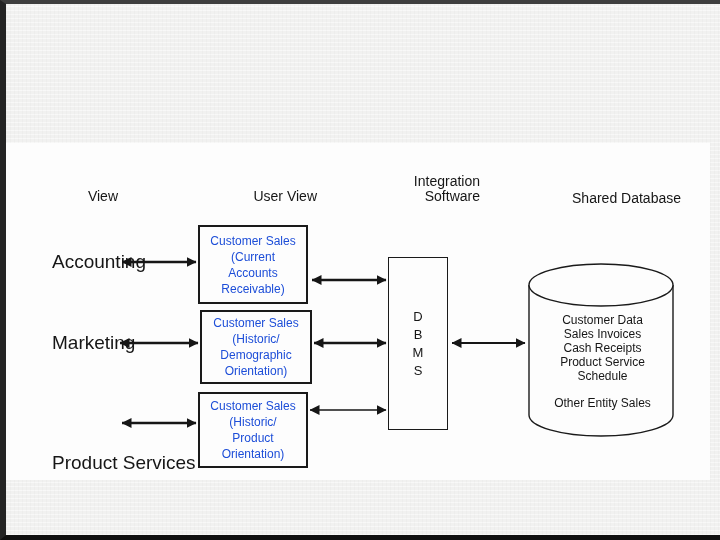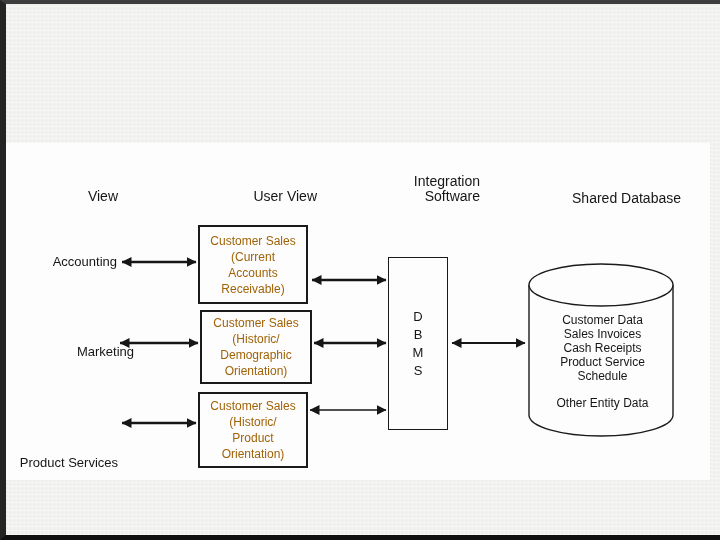--- a/index.html
+++ b/index.html
@@ -11,25 +11,25 @@
       repeating-linear-gradient(0deg, rgba(255,255,255,0.5) 0 1px, transparent 1px 4px);
     border-top:4px solid #3d3d3d;
     border-left:6px solid #242424;
     border-bottom:5px solid #101010;}
   .title{position:absolute;left:30px;top:68px;font-size:23px;color:#1a5b68;
     letter-spacing:-0.2px;white-space:nowrap;}
   .panel{position:absolute;left:0;top:139px;width:704px;height:337px;background:#fdfdfd;}
   .panel *{box-sizing:border-box;}
   .hdr{position:absolute;font-size:14px;color:#161616;text-align:right;
     line-height:15px;white-space:pre-line;}
-  .rowlabel{position:absolute;font-size:13px;color:#161616;text-align:right;
-    white-space:nowrap;line-height:14px;}
+  .rowlabel{position:absolute;font-size:19px;color:#161616;text-align:right;
+    white-space:nowrap;line-height:14px;padding-left:46px;}
   .viewbox{position:absolute;width:110px;border:2px solid #1a1a1a;background:#fdfdfd;
     display:flex;align-items:center;justify-content:center;text-align:center;
-    font-size:12px;line-height:16px;color:#a16207;white-space:pre-line;}
+    font-size:12px;line-height:16px;color:#1d4ed8;white-space:pre-line;}
   .dbmsbox{position:absolute;left:382px;top:114px;width:60px;height:173px;
     border:1.5px solid #1a1a1a;background:#fdfdfd;display:flex;align-items:center;
     justify-content:center;text-align:center;font-size:13px;line-height:18px;
     color:#161616;white-space:pre-line;}
   .cyltext{position:absolute;left:523px;width:147px;text-align:center;font-size:12px;
     line-height:14px;color:#161616;white-space:pre-line;}
   svg.overlay{position:absolute;left:0;top:0;width:704px;height:337px;}
   svg .ln{stroke:#161616;}
   svg .shape{fill:#fdfdfd;stroke:#1a1a1a;stroke-width:1.4;}
 </style>
@@ -64,21 +64,21 @@
       </g>
     </svg>
 
     <div class="hdr" style="left:40px;top:46px;width:72px;">View</div>
     <div class="hdr" style="left:191px;top:46px;width:120px;">User View</div>
     <div class="hdr" style="left:354px;top:31px;width:120px;">Integration
 Software</div>
     <div class="hdr" style="left:515px;top:48px;width:160px;">Shared Database</div>
 
     <div class="rowlabel" style="left:0;top:112px;width:111px;">Accounting</div>
-    <div class="rowlabel" style="left:0;top:202px;width:128px;">Marketing</div>
+    <div class="rowlabel" style="left:0;top:193px;width:128px;">Marketing</div>
     <div class="rowlabel" style="left:0;top:273px;width:112px;margin-top:40px;">Product Services</div>
 
     <div class="viewbox" style="left:192px;top:82px;height:79px;">Customer Sales
 (Current
 Accounts
 Receivable)</div>
     <div class="viewbox" style="left:194px;top:167px;height:74px;width:112px;">Customer Sales
 (Historic/
 Demographic
 Orientation)</div>
@@ -90,16 +90,16 @@
     <div class="dbmsbox">D
 B
 M
 S</div>
 
     <div class="cyltext" style="top:170px;">Customer Data
 Sales Invoices
 Cash Receipts
 Product Service
 Schedule</div>
-    <div class="cyltext" style="top:253px;">Other Entity Data</div>
+    <div class="cyltext" style="top:253px;">Other Entity Sales</div>
 
   </div>
 </div>
 
 </body></html>

